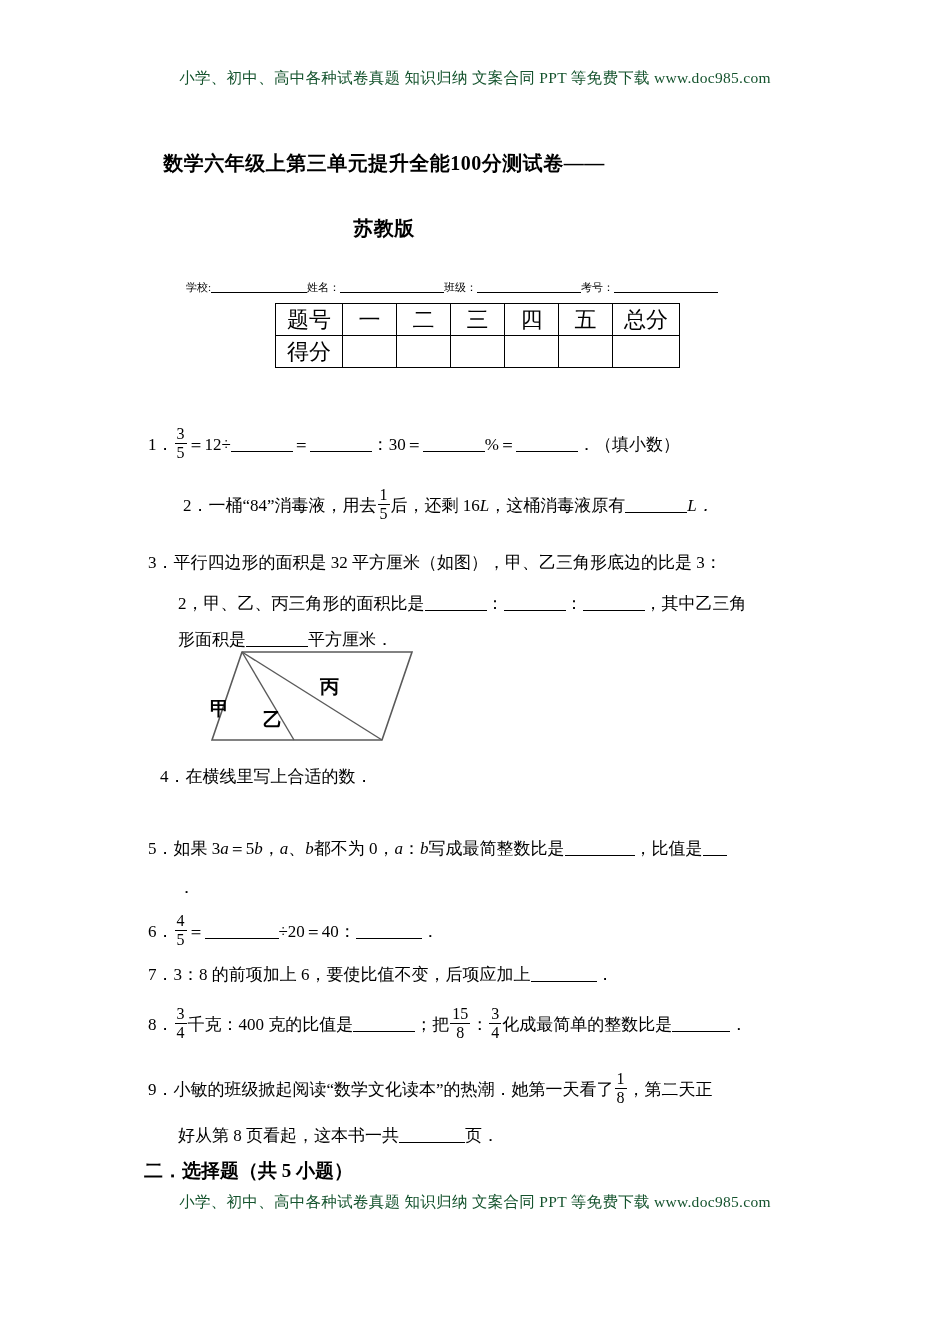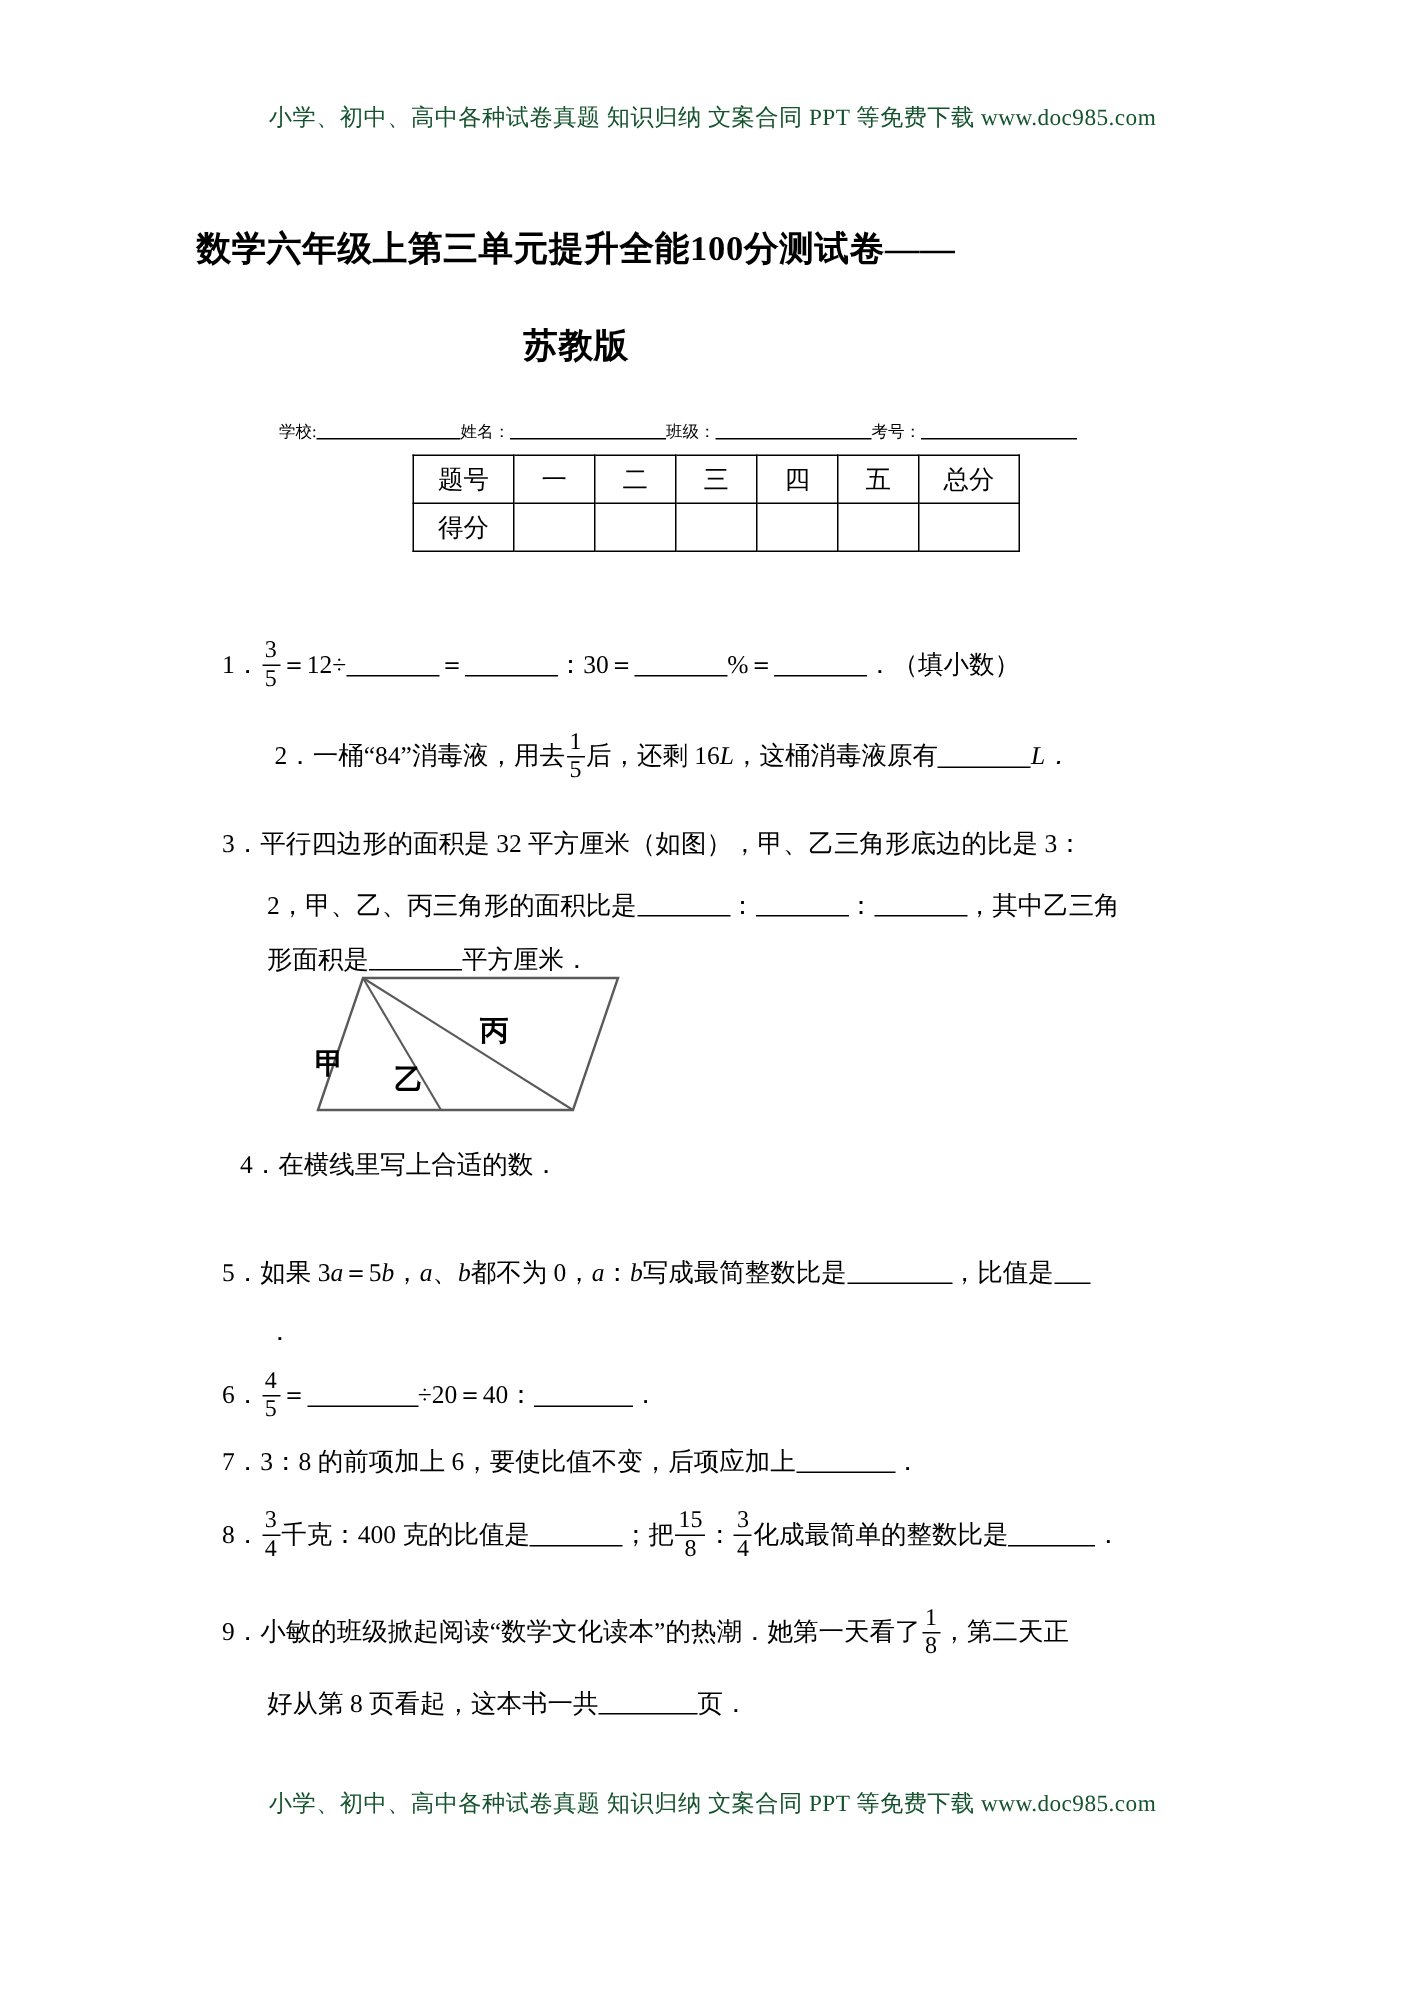--- a/index.html
+++ b/index.html
@@ -36,21 +36,21 @@
   .watermark-top { top: 68px; }
   .watermark-bottom { top: 1192px; }
 
   
   .doc-title {
     position: absolute;
     left: 0;
     width: 768px;
     text-align: center;
     font-weight: bold;
-    font-size: 23px;
+    font-size: 20px;
     letter-spacing: 0.5px;
   }
   .doc-title-1 { top: 150px; }
   .doc-title-2 { top: 215px; }
 
   
   .id-line {
     position: absolute;
     left: 186px;
     top: 278px;
@@ -67,21 +67,21 @@
     position: absolute;
     left: 275px;
     top: 303px;
     border-collapse: collapse;
   }
   .score-table td {
     border: 1px solid #000;
     height: 31px;
     text-align: center;
     vertical-align: middle;
-    font-size: 17px;
+    font-size: 22px;
     padding: 0;
   }
   .score-table td.first-col { width: 66px; }
   .score-table td.num-col   { width: 53px; }
   .score-table td.total-col { width: 66px; }
 
   
   .section-heading {
     position: absolute;
     left: 144px;
@@ -237,16 +237,17 @@
     <span>8．</span><span class="frac"><span class="num">3</span><span class="den">4</span></span><span>千克：400 克的比值是</span><span class="ul ul-62"></span><span>；把</span><span class="frac"><span class="num">15</span><span class="den">8</span></span><span>：</span><span class="frac"><span class="num">3</span><span class="den">4</span></span><span>化成最简单的整数比是</span><span class="ul ul-58"></span><span>．</span>
   </div>
 
   <div class="qline" style="left:148px; top:1070px;">
     <span>9．</span><span>小敏的班级掀起阅读“数学文化读本”的热潮．她第一天看了</span><span class="frac"><span class="num">1</span><span class="den">8</span></span><span>，第二天正</span>
   </div>
   <div class="qline" style="left:178px; top:1124px;">
     <span>好从第 8 页看起，这本书一共</span><span class="ul ul-66"></span><span>页．</span>
   </div>
 
+  <div class="section-heading" style="top:1158px;">二．选择题（共 5 小题）</div>
 
   <div class="watermark watermark-bottom">小学、初中、高中各种试卷真题 知识归纳 文案合同 PPT 等免费下载  www.doc985.com</div>
 
 </div>
 
 </body></html>

